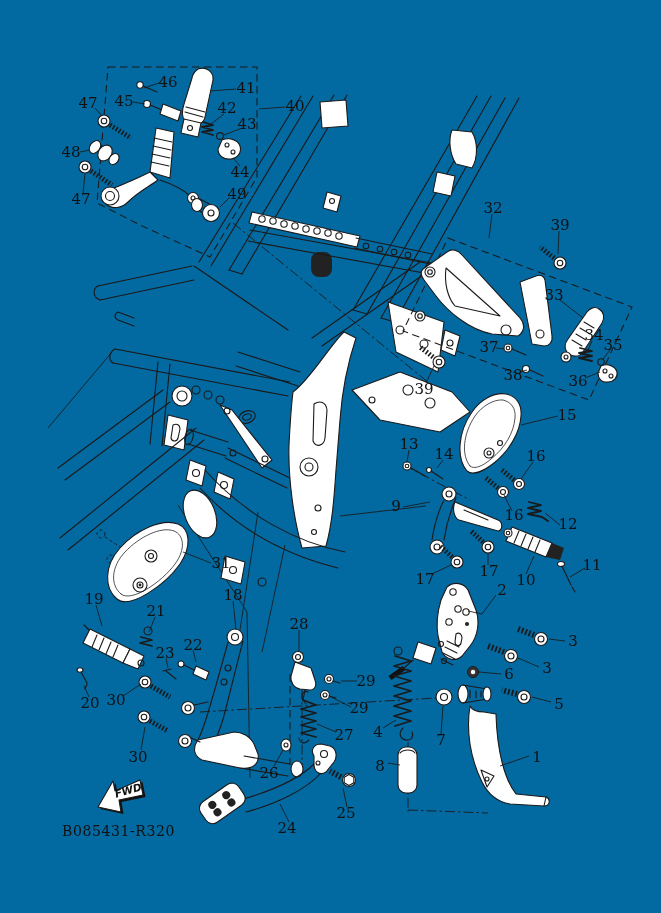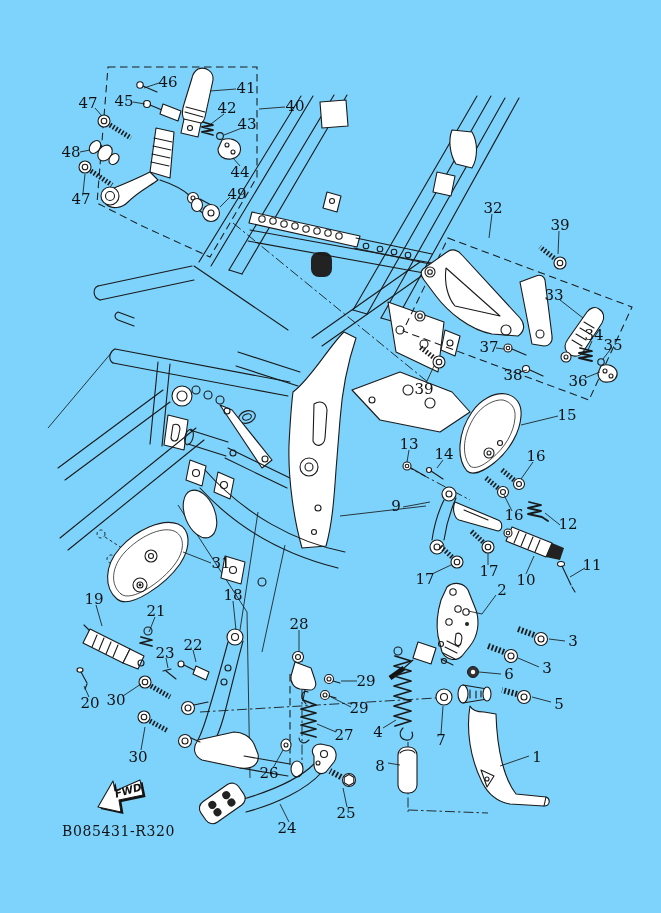--- a/index.html
+++ b/index.html
@@ -1,16 +1,16 @@
 <!DOCTYPE html>
 <html><head>
 <meta charset="utf-8">
 <style>
   html,body{margin:0;padding:0;background:#fff;}
-  #stage{position:relative;width:661px;height:913px;background:#7dd3fc;overflow:hidden;
+  #stage{position:relative;width:661px;height:913px;background:#0369a1;overflow:hidden;
          font-family:"DejaVu Serif", serif;}
   svg{position:absolute;left:0;top:0;}
   .s  {stroke:#1a1a1a;fill:none;stroke-width:1.1;stroke-linecap:round;stroke-linejoin:round;}
   .sw {stroke:#1a1a1a;fill:#fff;stroke-width:1.1;stroke-linecap:round;stroke-linejoin:round;}
   .thin{stroke-width:.75;}
   .thr {stroke:#1a1a1a;stroke-width:5;stroke-dasharray:1.6 1.9;fill:none;}
   .thr6{stroke:#1a1a1a;stroke-width:6;stroke-dasharray:1.8 2;fill:none;}
   .zz {stroke:#1a1a1a;stroke-width:1.8;fill:none;stroke-linejoin:round;stroke-linecap:round;}
   .dk {fill:#222;stroke:none;}
   .lead{stroke:#1a1a1a;stroke-width:.85;fill:none;}

